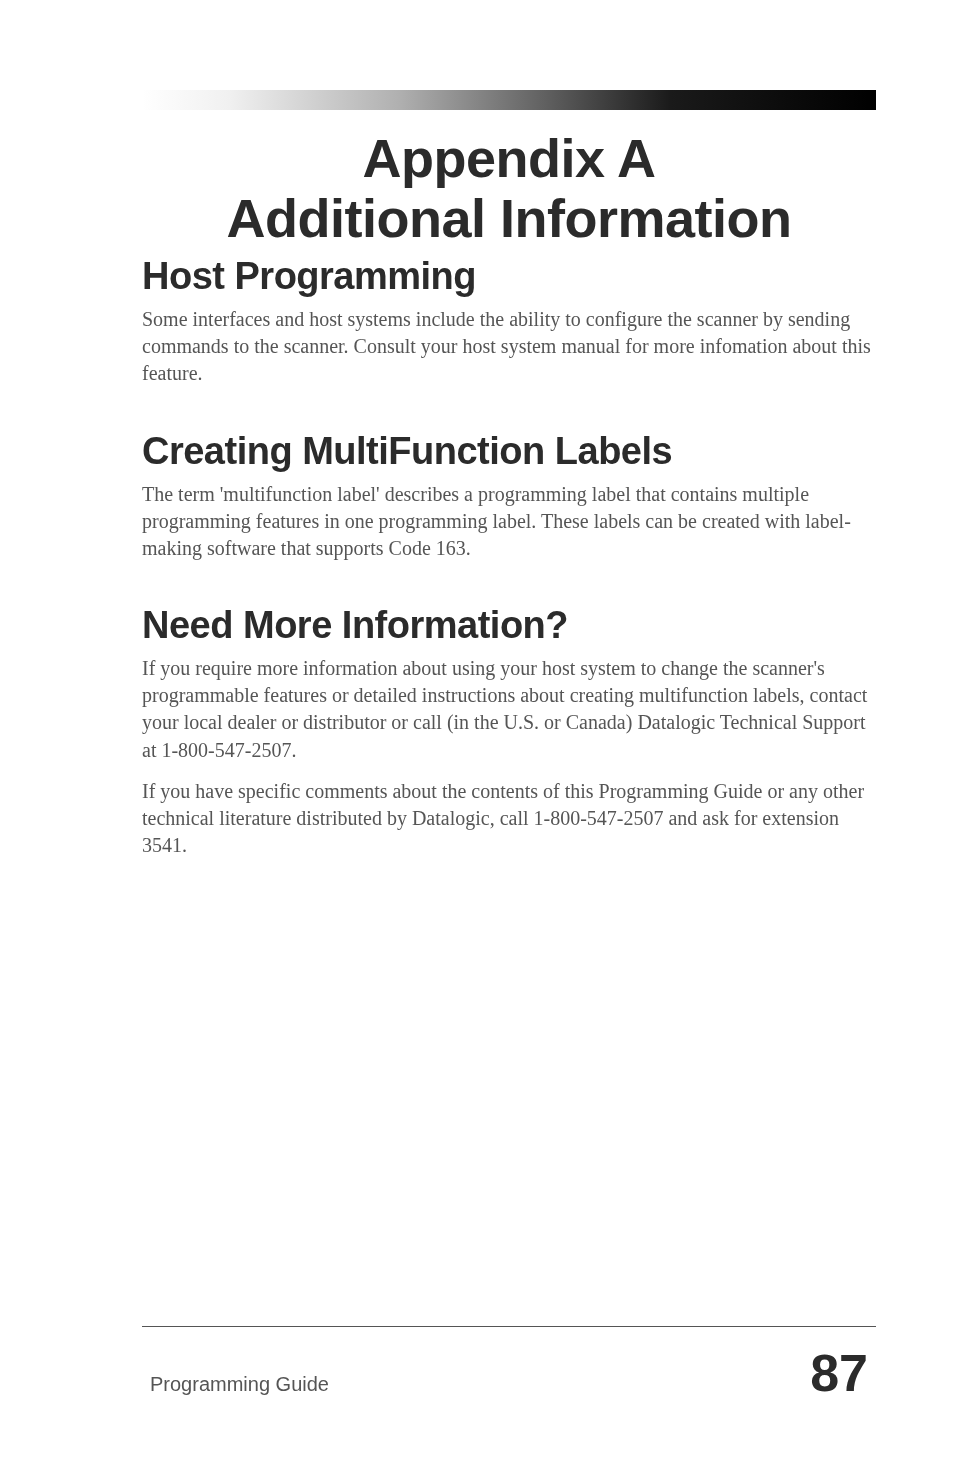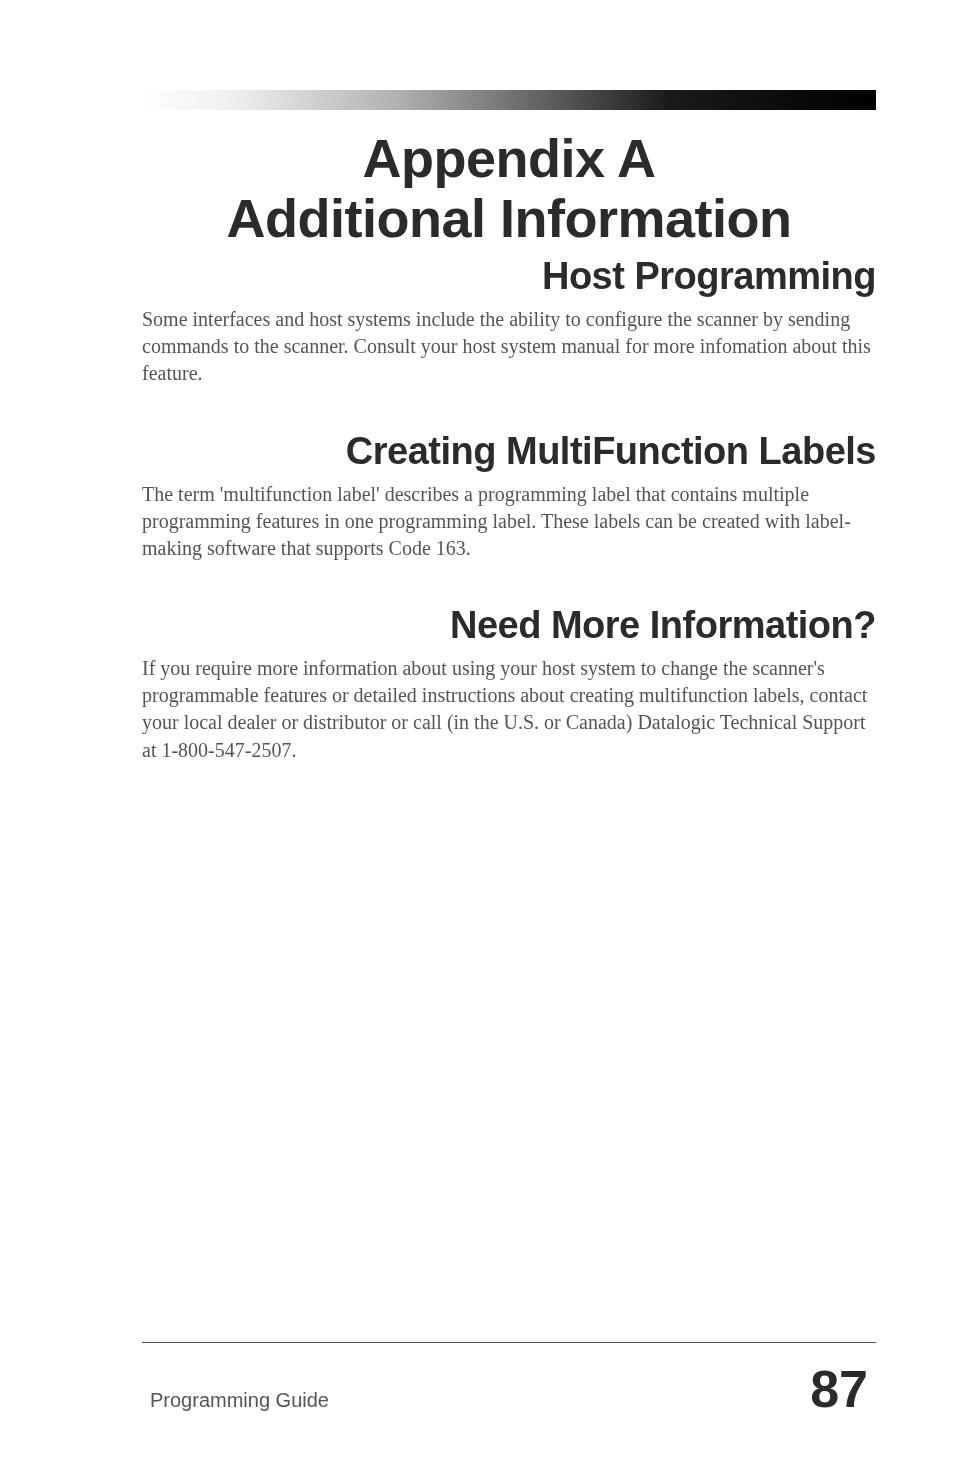--- a/index.html
+++ b/index.html
@@ -23,40 +23,40 @@
     text-align: center;
     font-size: 54px;
     line-height: 1.12;
     color: #2b2b2b;
     margin-bottom: 6px;
     letter-spacing: -0.5px;
   }
   .section-heading {
     font-family: Arial, Helvetica, sans-serif;
     font-weight: bold;
-    text-align: right;
+    text-align: left;
     font-size: 38px;
     color: #2b2b2b;
     letter-spacing: -0.5px;
   }
   .section-heading.first { margin-top: 6px; margin-bottom: 4px; }
   .section-heading.rest { margin-top: 42px; margin-bottom: 4px; }
   .body-text {
     font-size: 20px;
     line-height: 1.36;
     color: #555555;
     margin-bottom: 14px;
     text-align: left;
     font-family: 'Palatino Linotype', 'Book Antiqua', Palatino, Georgia, serif;
   }
   .footer {
     position: absolute;
     left: 110px;
     right: 78px;
-    bottom: 48px;
+    bottom: 64px;
   }
   .footer-rule {
     border: none;
     border-top: 1.5px solid #555;
     margin-bottom: 6px;
   }
   .footer-row {
     display: flex;
     justify-content: space-between;
     align-items: baseline;
@@ -86,20 +86,21 @@
   </h1>
 
   <h2 class="section-heading first">Host Programming</h2>
   <p class="body-text">Some interfaces and host systems include the ability to configure the scanner by sending commands to the scanner.  Consult your host system manual for more infomation about this feature.</p>
 
   <h2 class="section-heading rest">Creating MultiFunction Labels</h2>
   <p class="body-text">The term 'multifunction label' describes a programming label that contains multiple programming features in one programming label.  These labels can be created with label-making software that supports Code 163.</p>
 
   <h2 class="section-heading rest">Need More Information?</h2>
   <p class="body-text">If you require more information about using your host system to change the scanner's programmable features or detailed instructions about creating multifunction labels, contact your local dealer or distributor or call (in the U.S. or Canada) Datalogic Technical Support at 1-800-547-2507.</p>
+  <p class="body-text">If you have specific comments about the contents of this Programming Guide or any other technical literature distributed by Datalogic, call 1-800-547-2507 and ask for extension 3541.</p>
 
 </div>
 
 <div class="footer">
   <hr class="footer-rule">
   <div class="footer-row">
     <span class="footer-left">Programming Guide</span>
     <span class="footer-right">87</span>
   </div>
 </div>

